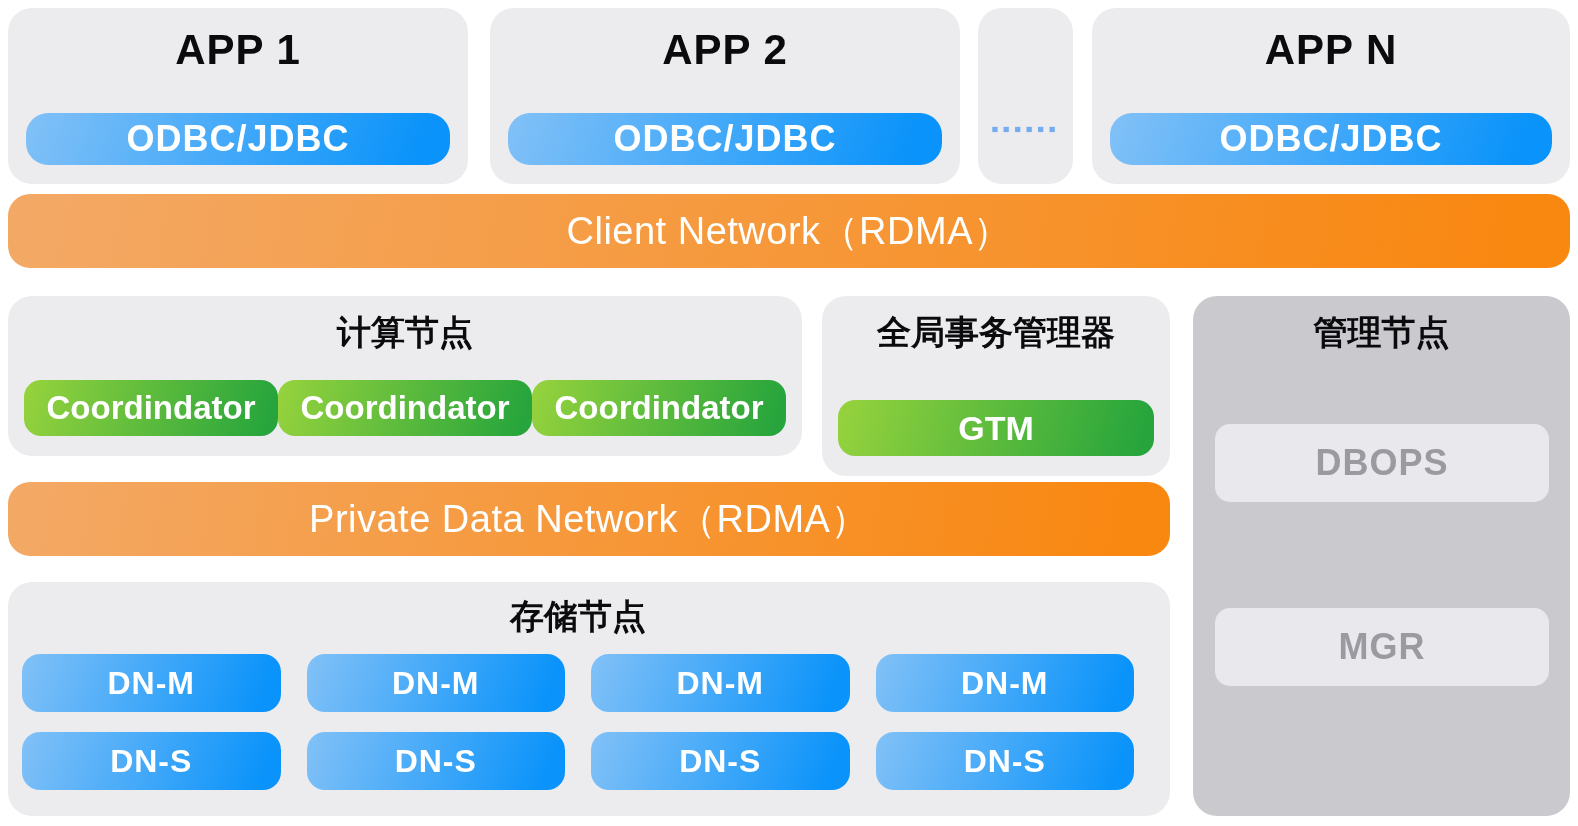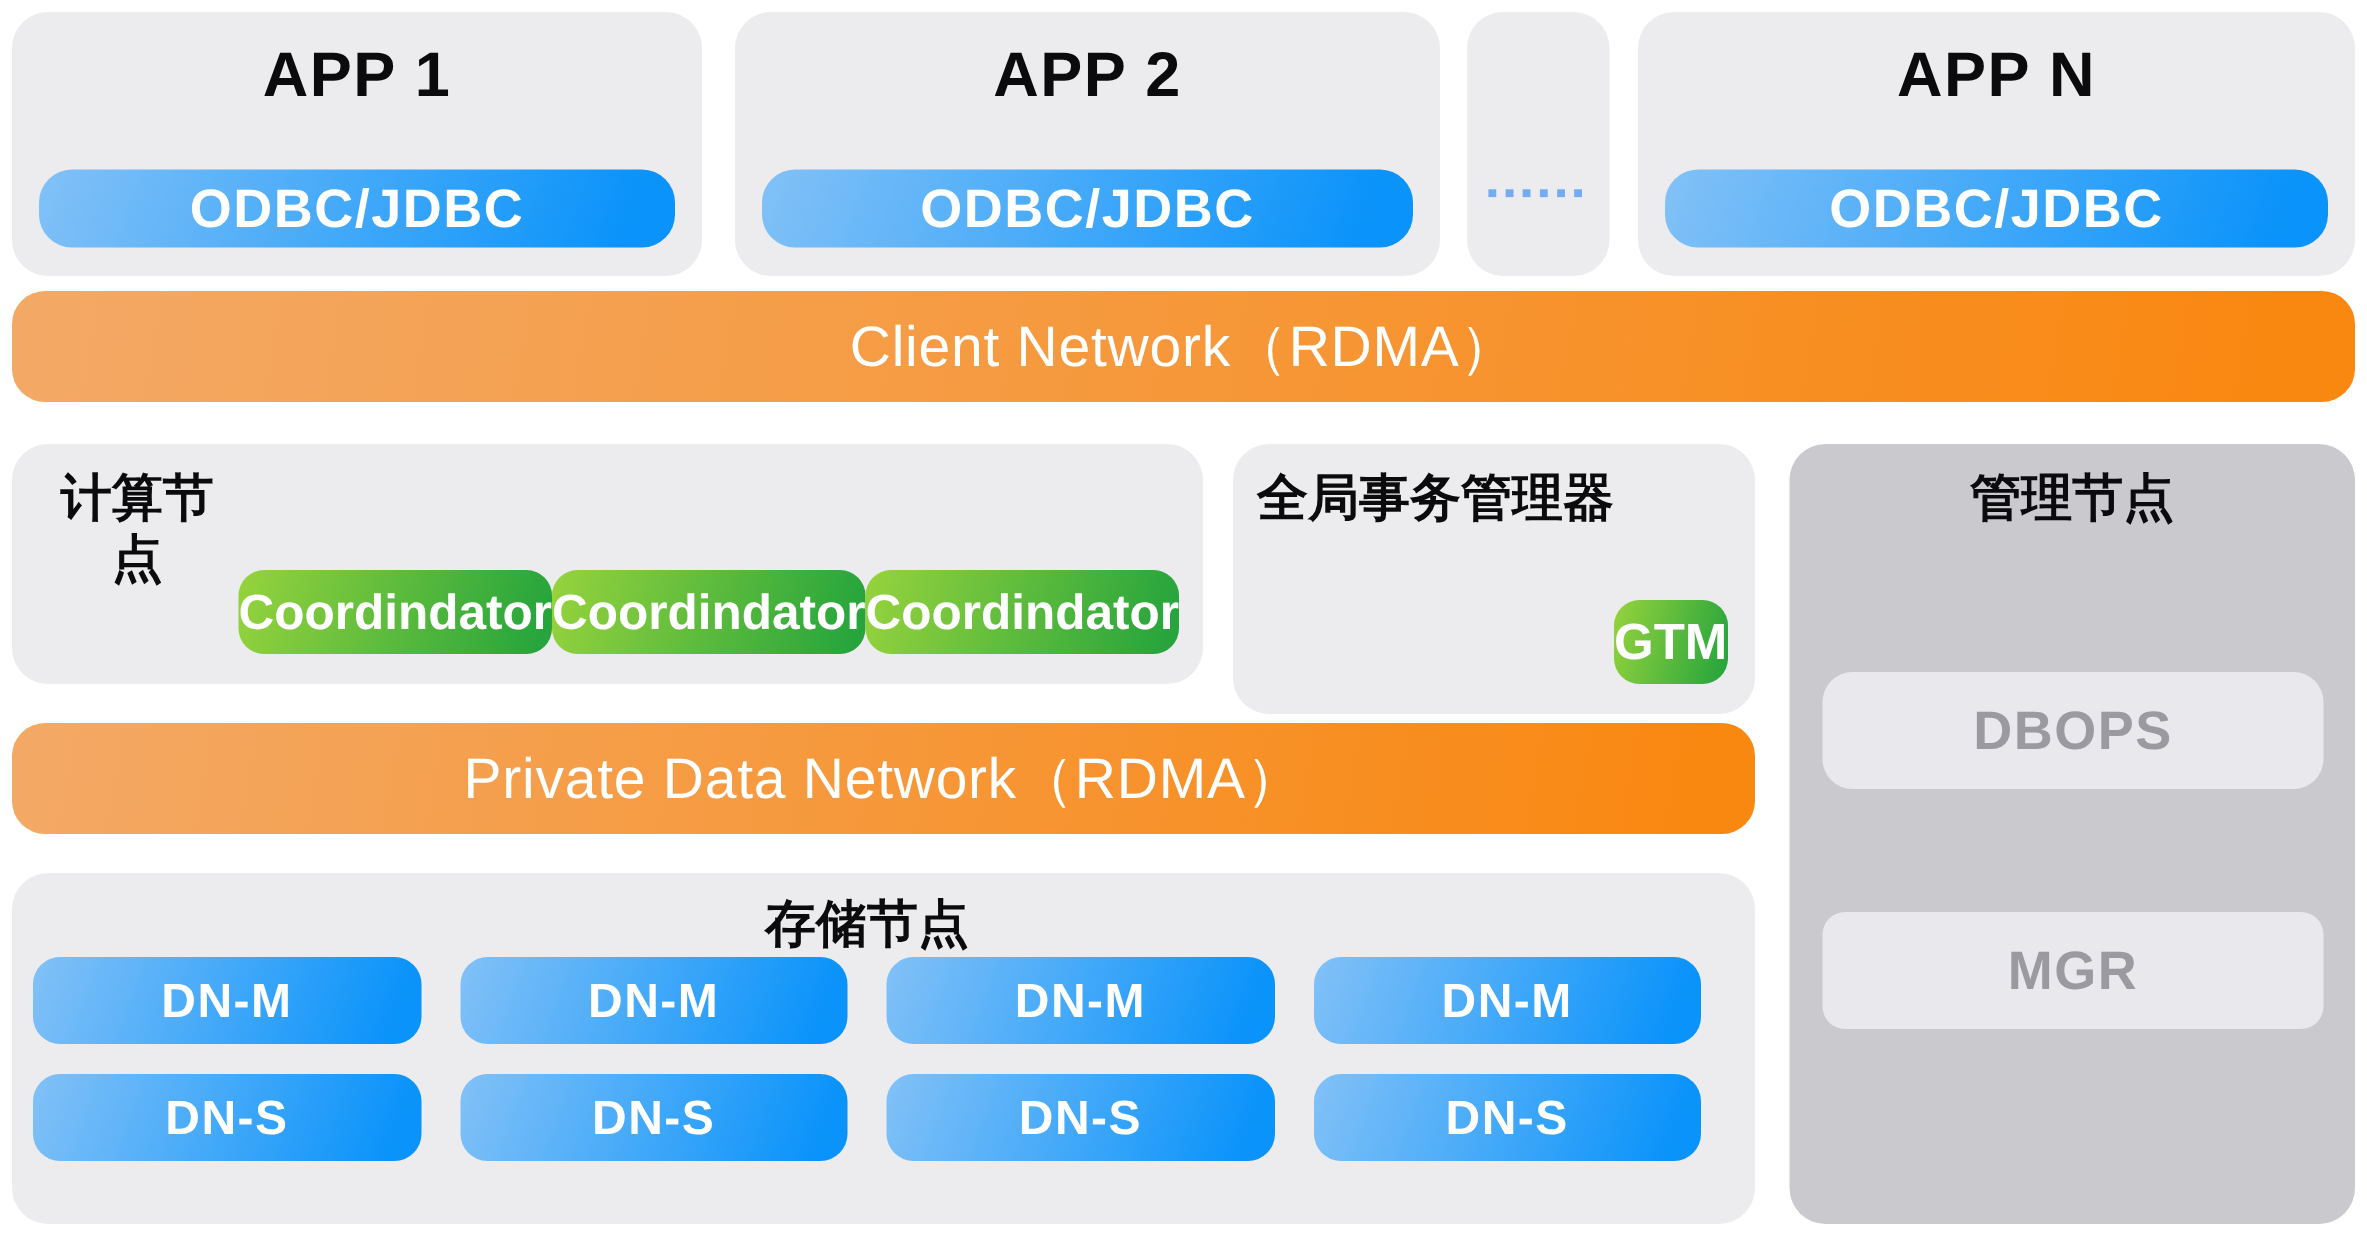--- a/index.html
+++ b/index.html
@@ -74,21 +74,21 @@
     justify-content:center;
     color:#ffffff;
     font-size:38px;
     font-weight:normal;
     letter-spacing:0.5px;
   }
 
   
   .node-panel {
     display:flex;
-    flex-direction:row;
+    flex-direction:column;
     padding:16px 16px 20px 16px;
   }
   .cn-title {
     font-size:34px;
     font-weight:bold;
     color:#0b0b0d;
     text-align:center;
     line-height:1.2;
   }
   .node-row {
@@ -116,21 +116,21 @@
     font-size:36px;
     font-weight:bold;
     color:#9a9aa0;
     letter-spacing:1px;
   }
 
   
   .storage {
     display:flex;
     flex-direction:column;
-    padding:14px 36px 42px 14px;
+    padding:14px 36px 26px 14px;
   }
   .dn-grid {
     margin-top:auto;
     display:grid;
     grid-template-columns:repeat(4,1fr);
     column-gap:26px;
     row-gap:20px;
   }
   .dn-grid .pill {
     height:58px;
@@ -176,21 +176,21 @@
 
   <div class="panel node-panel" style="left:822px;top:296px;width:348px;height:180px;">
     <div class="cn-title">全局事务管理器</div>
     <div class="node-row">
       <div class="pill green-grad" style="font-size:34px;">GTM</div>
     </div>
   </div>
 
   <div class="panel dark" style="left:1193px;top:296px;width:377px;height:520px;">
     <div class="cn-title" style="margin-top:16px;">管理节点</div>
-    <div class="gray-pill" style="top:152px;border-radius:20px;">DBOPS</div>
+    <div class="gray-pill" style="top:128px;">DBOPS</div>
     <div class="gray-pill" style="top:312px;">MGR</div>
   </div>
 
   <div class="banner orange-grad" style="left:8px;top:482px;width:1162px;height:74px;">Private Data Network（RDMA）</div>
 
   <div class="panel storage" style="left:8px;top:582px;width:1162px;height:234px;">
     <div class="cn-title">存储节点</div>
     <div class="dn-grid">
       <div class="pill blue-grad">DN-M</div>
       <div class="pill blue-grad">DN-M</div>

